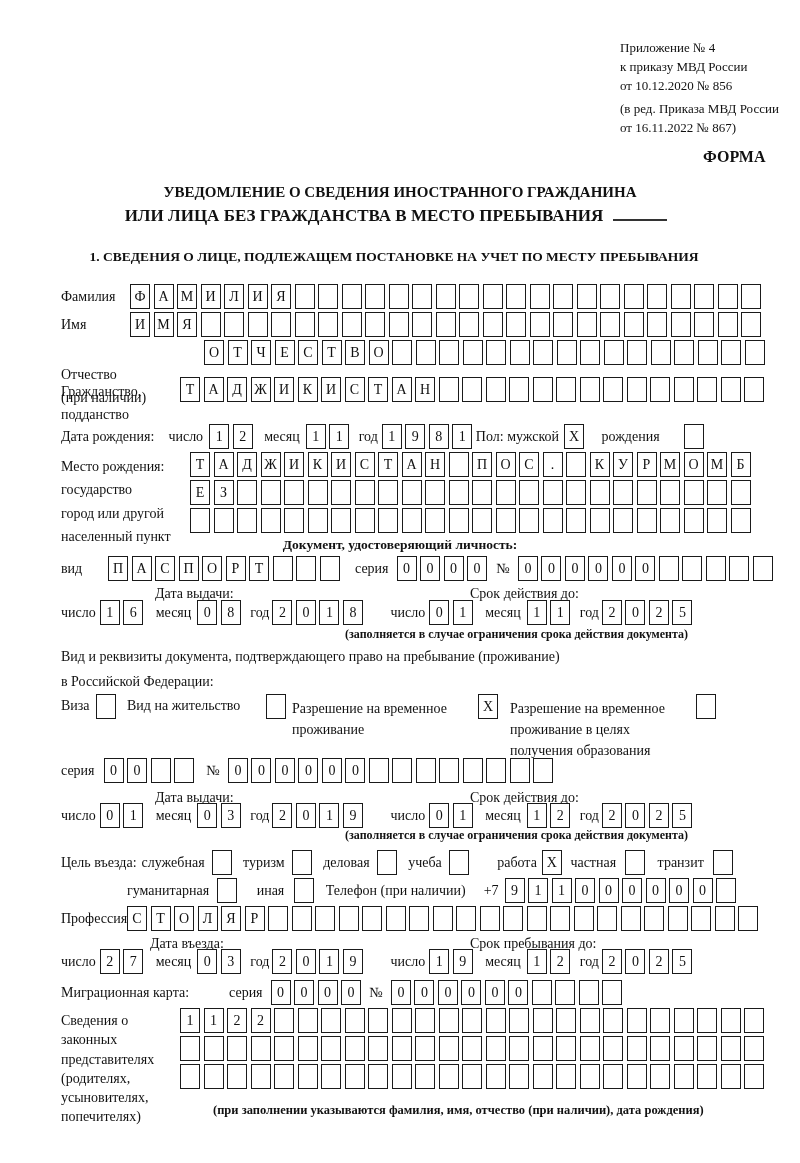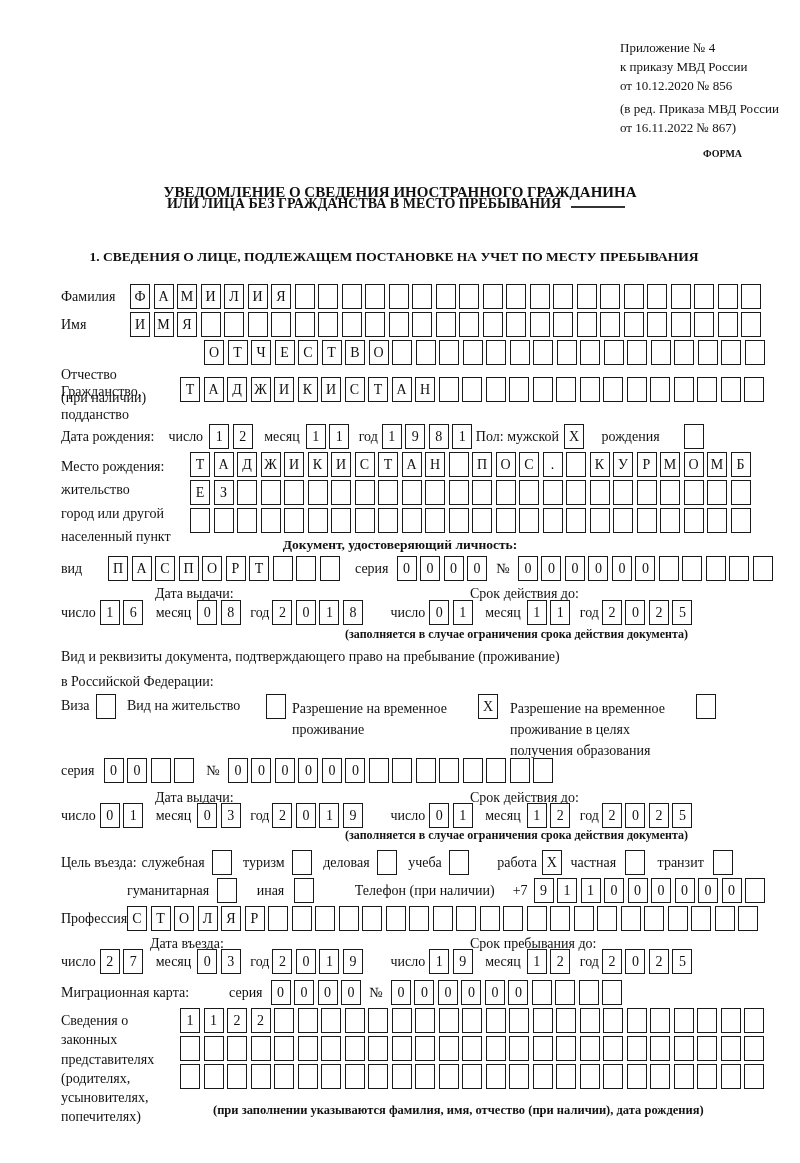--- a/index.html
+++ b/index.html
@@ -22,24 +22,24 @@
 </head>
 <body>
 
 <div class="abs hdr" style="left:620px;top:38px">
   <div>Приложение № 4</div>
   <div>к приказу МВД России</div>
   <div>от 10.12.2020 № 856</div>
   <div style="margin-top:4px">(в ред. Приказа МВД России</div>
   <div>от 16.11.2022 № 867)</div>
 </div>
-<div class="abs bold" style="left:703px;top:148px;font-size:10px">ФОРМА</div>
+<div class="abs bold" style="left:703px;top:148px;font-size:16px">ФОРМА</div>
 
 <div class="abs bold center" style="left:0;top:184px;width:800px;font-size:15px">УВЕДОМЛЕНИЕ О СВЕДЕНИЯ ИНОСТРАННОГО ГРАЖДАНИНА</div>
-<div class="abs bold center" style="left:0;top:194px;width:792px;font-size:14px">
+<div class="abs bold center" style="left:0;top:206px;width:792px;font-size:17px">
   <span>ИЛИ ЛИЦА БЕЗ ГРАЖДАНСТВА В МЕСТО ПРЕБЫВАНИЯ</span><span class="blank-line"></span>
 </div>
 
 <div class="abs bold center" style="left:0;top:249px;width:788px;font-size:13.5px">1. СВЕДЕНИЯ О ЛИЦЕ, ПОДЛЕЖАЩЕМ ПОСТАНОВКЕ НА УЧЕТ ПО МЕСТУ ПРЕБЫВАНИЯ</div>
 
 <div class="row" style="left:61px;top:284px">
   <span class="lbl" style="width:69px">Фамилия</span>
   <span class="cells">
       <span class="cell">Ф</span>
       <span class="cell">А</span>
@@ -194,21 +194,21 @@
       <span class="cell">X</span>
     </span>
   <span class="lbl" style="margin-left:14px">рождения</span>
   <span class="cells" style="margin-left:24px">
       <span class="cell"></span>
     </span>
 </div>
 
 <div class="abs lbl" style="left:61px;top:455px;line-height:23.3px">
   <div>Место рождения:</div>
-  <div>жительство</div>
+  <div>государство</div>
   <div>город или другой</div>
   <div>населенный пункт</div>
 </div>
 <div class="row" style="left:190px;top:452px">
     <span class="cells">
       <span class="cell">Т</span>
       <span class="cell">А</span>
       <span class="cell">Д</span>
       <span class="cell">Ж</span>
       <span class="cell">И</span>
@@ -493,21 +493,21 @@
 </div>
 <div class="row" style="left:127px;top:878px">
   <span class="lbl">гуманитарная</span>
   <span class="cells" style="margin-left:8px">
       <span class="cell"></span>
     </span>
   <span class="lbl" style="margin-left:16px">иная</span>
   <span class="cells" style="margin-left:10px">
       <span class="cell"></span>
     </span>
-  <span class="lbl" style="margin-left:37px">Телефон (при наличии)</span>
+  <span class="lbl" style="margin-left:8px">Телефон (при наличии)</span>
   <span class="lbl" style="margin-left:18px">+7</span>
   <span class="cells" style="margin-left:6px">
       <span class="cell">9</span>
       <span class="cell">1</span>
       <span class="cell">1</span>
       <span class="cell">0</span>
       <span class="cell">0</span>
       <span class="cell">0</span>
       <span class="cell">0</span>
       <span class="cell">0</span>

